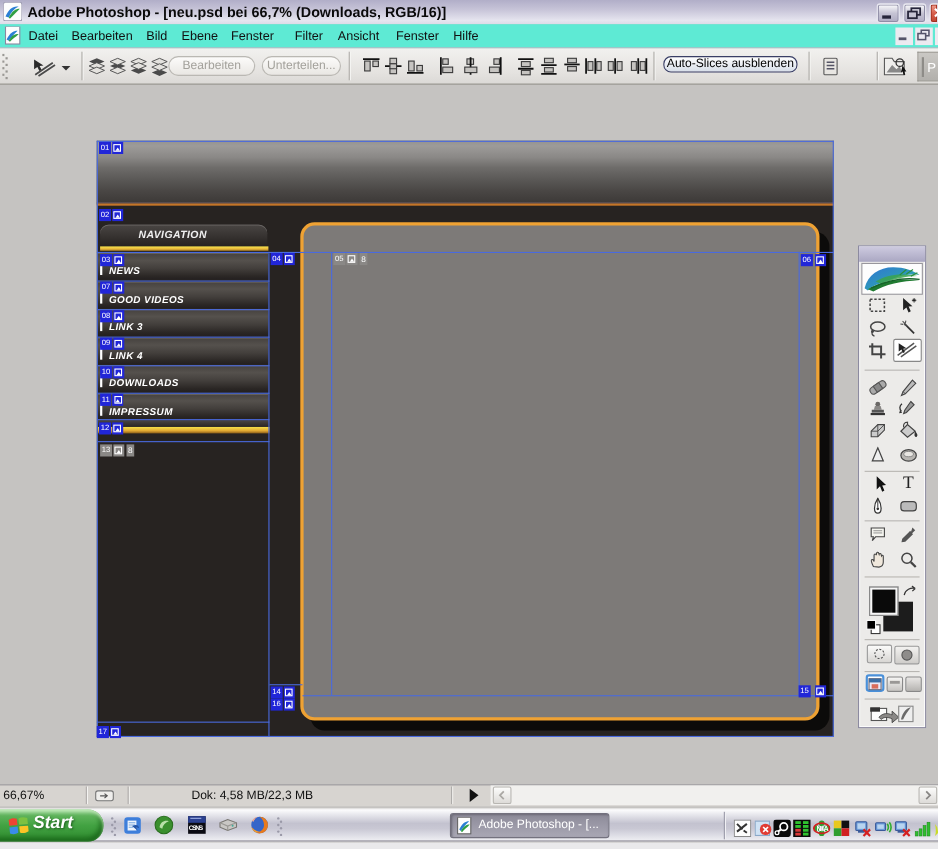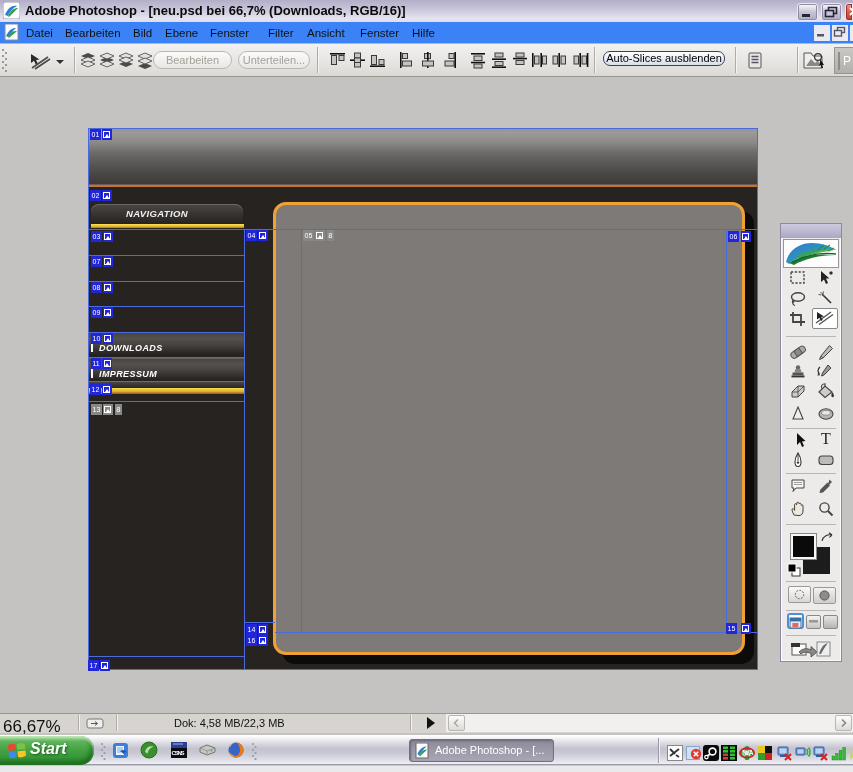--- a/index.html
+++ b/index.html
@@ -10,21 +10,21 @@
 
 
 #titlebar { left:0; top:0; width:853px; height:22px;
   background:linear-gradient(#b1aec8 0%, #c7c4d8 40%, #e6e5ef 85%, #dcdbe8 100%); }
 .ttext { left:25px; top:3px; font-size:13px; font-weight:bold; color:#0a0a0a; }
 .wbtn { top:3px; width:21px; height:18px; border-radius:3px; border:1px solid #e8e8f0;
   background:linear-gradient(#fdfdfe, #c6c4d4 50%, #aeabc2); box-shadow:inset 0 0 0 1px #8f8da6; }
 .wbtn.close { background:linear-gradient(#f0a090, #d75f4d 50%, #c0432f); box-shadow:inset 0 0 0 1px #a03020; }
 
 
-#menubar { left:0; top:22px; width:853px; height:22px; background:#3b82f6; border-bottom:1px solid #b9b7c4; }
+#menubar { left:0; top:22px; width:853px; height:22px; background:#5eead4; border-bottom:1px solid #b9b7c4; }
 .mitem { position:absolute; top:5px; font-size:11.5px; color:#111; }
 .smallbtn { position:absolute; top:3px; width:16px; height:16px; background:#eceaf0; }
 
 
 #optionsbar { left:0; top:44px; width:853px; height:33px;
   background:linear-gradient(#f2f1ef, #e4e2df 70%, #dbd9d6 100%); border-bottom:1px solid #98968f; }
 .osep { position:absolute; top:3px; width:1px; height:26px; background:#aeaca8; box-shadow:1px 0 0 #f6f5f3; }
 .obtn { position:absolute; height:18px; border:1px solid #bab8b3; border-radius:9px; background:linear-gradient(#fcfbfa,#e9e7e3);
   color:#a3a19b; font-size:11px; text-align:center; line-height:16px; }
 
@@ -250,20 +250,36 @@
 
   <div class="abs" style="left:0;top:0;width:670px;height:58px;background:linear-gradient(#949290 0%, #9d9b99 8%, #8a8886 26%, #6e6c6a 42%, #595755 62%, #4a4745 78%, #403d3b 92%, #3a3735 100%)"></div>
   <div class="abs" style="left:0;top:56px;width:670px;height:1px;background:#6a5a60"></div>
   <div class="abs" style="left:0;top:57px;width:670px;height:2px;background:#c47528"></div>
 
   <div class="abs" style="left:3px;top:76px;width:152px;height:20px;border-radius:8px 8px 0 0;background:linear-gradient(#4a4644,#262220);box-shadow:inset 0 1px 0 #6a6664"></div>
   <div class="abs" style="left:3px;top:80px;width:132px;text-align:center;color:#f0f0f0;font-size:9.5px;font-weight:bold;font-style:italic;letter-spacing:0.4px">NAVIGATION</div>
 
   <div class="abs" style="left:3px;top:96px;width:153px;height:4px;background:linear-gradient(#f9e44c,#eabb3c 55%,#aa7a22)"></div>
 
+  <div class="navitem" style="top:102px">
+        <i></i>
+        <span>NEWS</span>
+      </div>
+  <div class="navitem" style="top:128px">
+        <i></i>
+        <span>GOOD VIDEOS</span>
+      </div>
+  <div class="navitem" style="top:153px">
+        <i></i>
+        <span>LINK 3</span>
+      </div>
+  <div class="navitem" style="top:179px">
+        <i></i>
+        <span>LINK 4</span>
+      </div>
   <div class="navitem" style="top:204px">
         <i></i>
         <span>DOWNLOADS</span>
       </div>
   <div class="navitem" style="top:230px;height:23px">
         <i></i>
         <span>IMPRESSUM</span>
       </div>
 
   <div class="abs" style="left:1px;top:260px;width:156px;height:6px;background:linear-gradient(#f7e24a,#e2a832 60%,#8a5c18)"></div>
@@ -515,21 +531,21 @@
     <rect x="1" y="4" width="14" height="11" fill="#fdfdfd" stroke="#555"></rect>
     <rect x="0" y="3" width="9" height="4" fill="#333"></rect>
     <path d="M8 12 C12 8 16 8 20 10 L20 6.5 L26 12 L20 17 L20 13.5 C16 11.5 12 12 10 14 Z" fill="#8a8886" stroke="#444" stroke-width="0.8"></path>
     <rect x="26" y="2" width="13" height="14" fill="#eee" stroke="#888"></rect>
     <path d="M28 14 C30 7 33 4 37 3 C34 7 32 10 30 14 Z" fill="#6a6a6a"></path>
   </svg>
 </div>
 
 <div id="statusbar" class="abs">
   <div class="abs" style="left:0;top:0;width:853px;height:1px;background:#98969a"></div>
-  <div class="abs" style="left:3px;top:4px;font-size:17px">66,67%</div>
+  <div class="abs" style="left:3px;top:4px;font-size:11px">66,67%</div>
   <div class="abs" style="left:78px;top:2px;width:1px;height:16px;background:#aeacaa;box-shadow:1px 0 0 #f4f3f1"></div>
   <svg class="abs" style="left:86px;top:4px" width="22" height="13">
         <rect x="1" y="2" width="16" height="9" rx="2" fill="#efeeec" stroke="#777"></rect>
         <path d="M5 6.5 h6 M9 4.5 l2.5 2 L9 8.5" fill="none" stroke="#555" stroke-width="1"></path>
       </svg>
   <div class="abs" style="left:116px;top:2px;width:1px;height:16px;background:#aeacaa;box-shadow:1px 0 0 #f4f3f1"></div>
   <div class="abs" style="left:174px;top:4px;font-size:11px">Dok: 4,58 MB/22,3 MB</div>
   <div class="abs" style="left:410px;top:2px;width:1px;height:16px;background:#aeacaa;box-shadow:1px 0 0 #f4f3f1"></div>
   <svg class="abs" style="left:424px;top:3px" width="14" height="14">
         <path d="M3 1 L11 7 L3 13 Z" fill="#111"></path>

